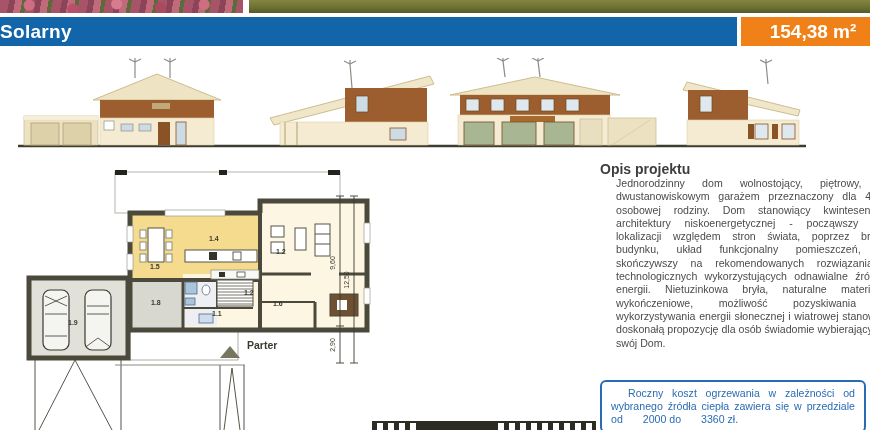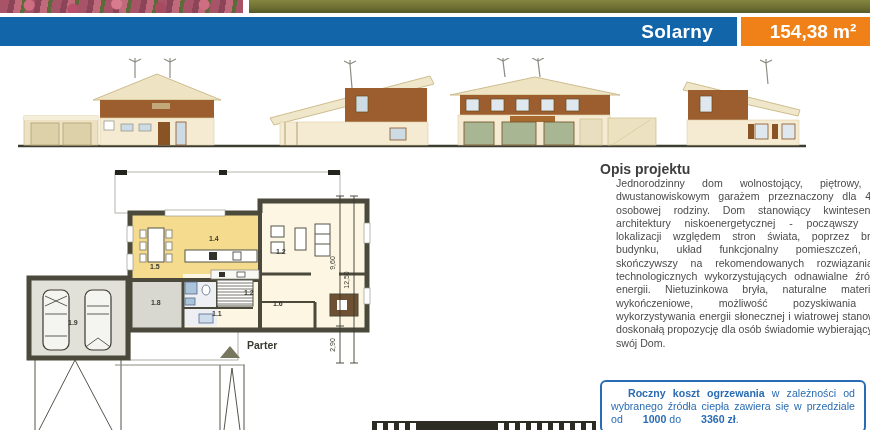--- a/index.html
+++ b/index.html
@@ -15,39 +15,39 @@
       radial-gradient(circle at 48% 30%, #d87b8e 0 5px, transparent 6px),
       radial-gradient(circle at 66% 60%, #a84a60 0 5px, transparent 6px),
       radial-gradient(circle at 84% 35%, #cf6d82 0 5px, transparent 6px),
       repeating-linear-gradient(100deg, #a85468 0 9px, #8c4558 9px 15px, #c06a7c 15px 22px, #5d6b3a 22px 26px);
   }
   .photo-field { left:249px; width:621px;
     background:linear-gradient(180deg,#84863f 0%, #6e7133 55%, #565a26 100%); }
 
   
   .title-bar { position:absolute; left:0; top:17px; width:737px; height:29px; background:#1265a9;
-    display:flex; align-items:center; justify-content:flex-end; padding-right:24px; }
+    display:flex; align-items:center; justify-content:flex-start; padding-right:24px; }
   .title-bar span { color:#fff; font-size:19px; font-weight:bold; letter-spacing:.3px; }
   .area-badge { position:absolute; left:741px; top:17px; width:144px; height:29px; background:#ef8118;
     display:flex; align-items:center; justify-content:center; color:#fff; font-size:19px; font-weight:bold; }
 
   
   .elevations { position:absolute; left:0; top:58px; }
   .floorplan  { position:absolute; left:15px; top:168px; }
   svg text { font-family:"Liberation Sans", sans-serif; }
 
   
   .desc-heading { position:absolute; left:600px; top:161px; width:268px;
     font-size:14px; font-weight:bold; color:#3e3e3e; }
   .desc-body { position:absolute; left:600px; top:177px; width:268px;
     font-size:10.6px; line-height:13.3px; color:#4b4b4b; text-align:justify;margin-left:16px; }
   .info-box { position:absolute; left:600px; top:380px; width:266px;
     border:2px solid #2a6cb3; border-radius:6px; padding:5px 9px;
     color:#2a6cb3; font-size:10.6px; line-height:13px; text-align:justify; background:#fff; }
-  .info-box b { font-weight:bold;padding-left:17px; }
+  .info-box b { font-weight:normal;padding-left:17px; }
 
   
   .next-plan { position:absolute; left:372px; top:421px; width:224px; height:9px;
     border-top:2.5px solid #2c2c25;
     background:repeating-linear-gradient(90deg,#2c2c25 0 5px,#ffffff 5px 11px); }
   .next-plan .solid { position:absolute; left:48px; top:-2.5px; width:74px; height:9px; background:#2c2c25; }
 </style>
 </head>
 <body>
 
@@ -281,20 +281,20 @@
       <text transform="rotate(-90 334 112)" x="334" y="112" text-anchor="middle">12,50</text>
     </g>
 
     <text x="232" y="181" font-size="10.5" font-weight="bold" fill="#3a3a30">Parter</text>
   </svg>
 
   <div class="desc-heading">Opis projektu</div>
   <div class="desc-body">Jednorodzinny dom wolnostojący, piętrowy, z dwustanowiskowym garażem przeznaczony dla 4-5-osobowej rodziny. Dom stanowiący kwintesencję architektury niskoenergetycznej - począwszy od lokalizacji względem stron świata, poprzez bryłę budynku, układ funkcjonalny pomieszczeń, a skończywszy na rekomendowanych rozwiązaniach technologicznych wykorzystujących odnawialne źródła energii. Nietuzinkowa bryła, naturalne materiały wykończeniowe, możliwość pozyskiwania i wykorzystywania energii słonecznej i wiatrowej stanowią doskonałą propozycję dla osób świadomie wybierających swój Dom.</div>
 
   <div class="info-box">
-    <b>Roczny koszt ogrzewania</b><span> w zależności od wybranego źródła ciepła zawiera się w przedziale od </span><b>1000</b><span> do </span><b>3360 zł</b><span>.</span>
+    <b>Roczny koszt ogrzewania</b><span> w zależności od wybranego źródła ciepła zawiera się w przedziale od </span><b>2000</b><span> do </span><b>3360 zł</b><span>.</span>
   </div>
 
   <div class="next-plan">
     <div class="solid"></div>
   </div>
 
 </div>
 
 </body></html>

